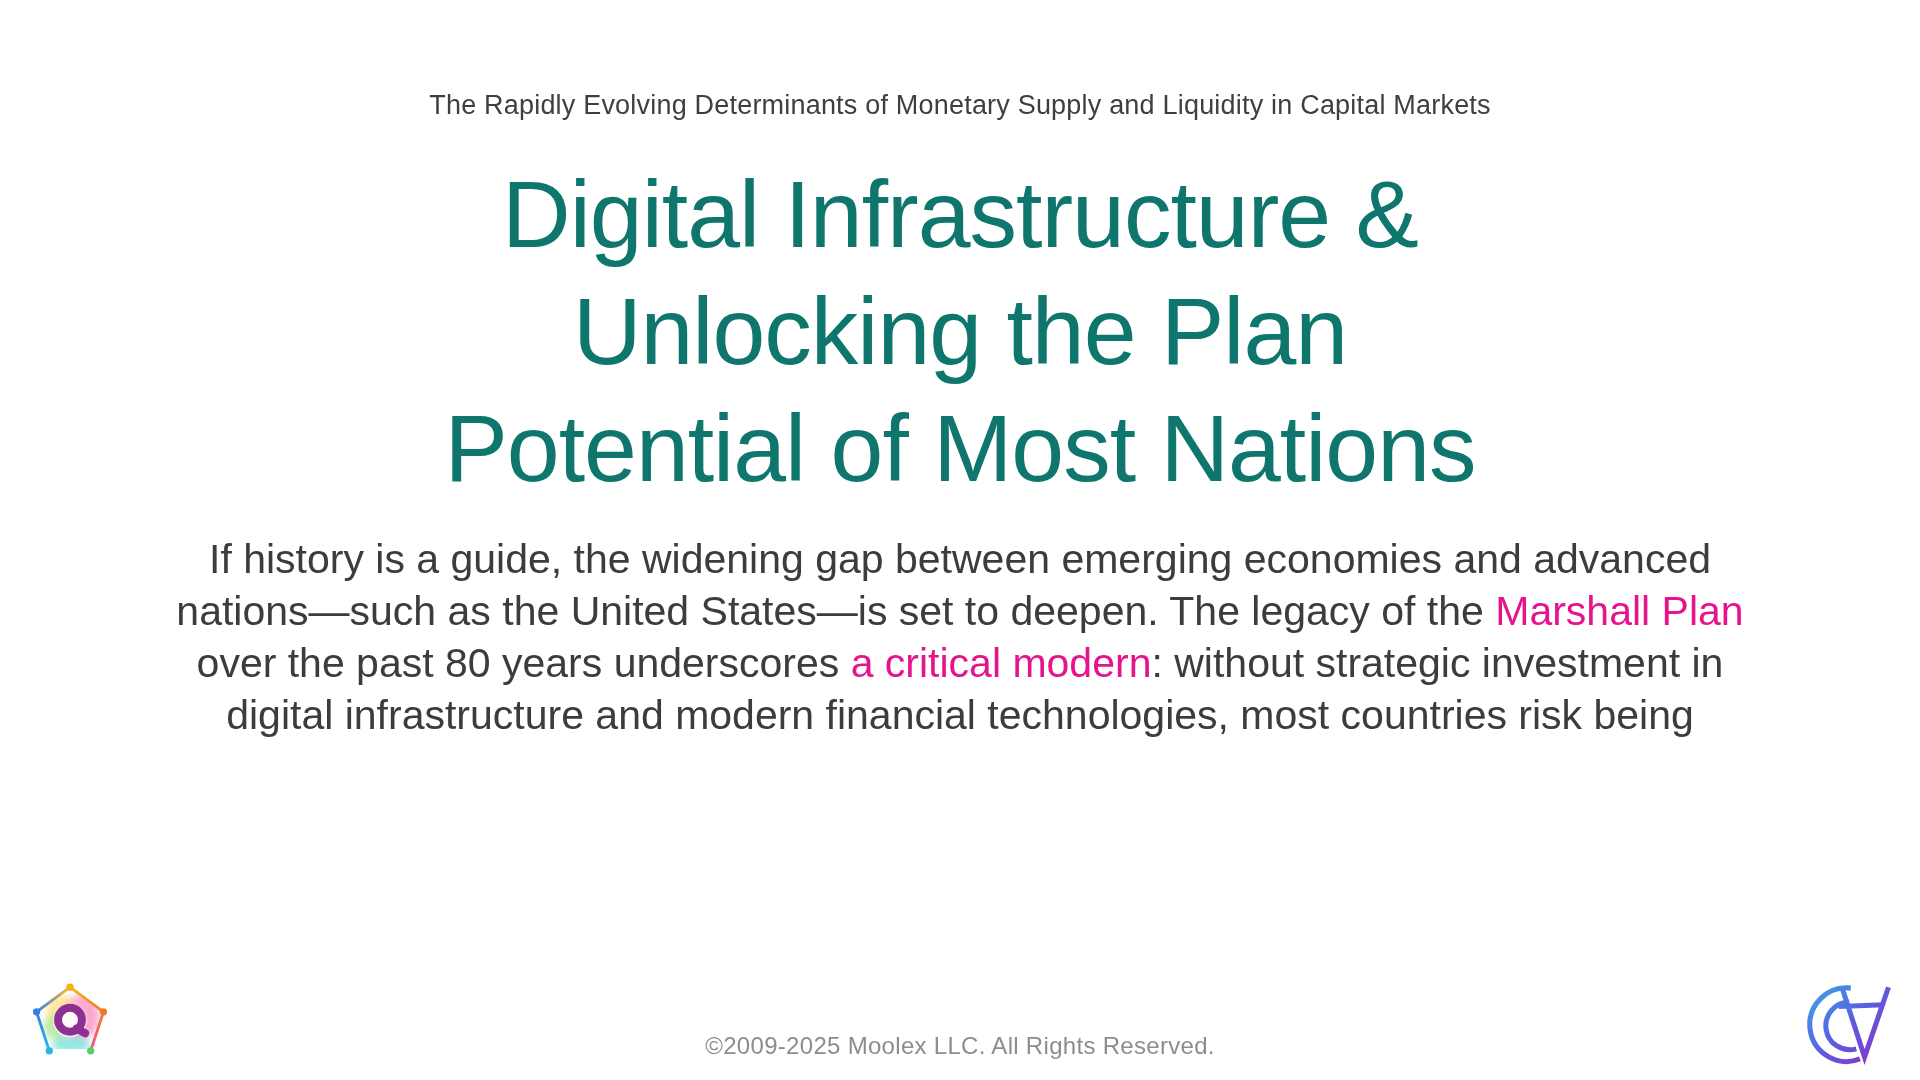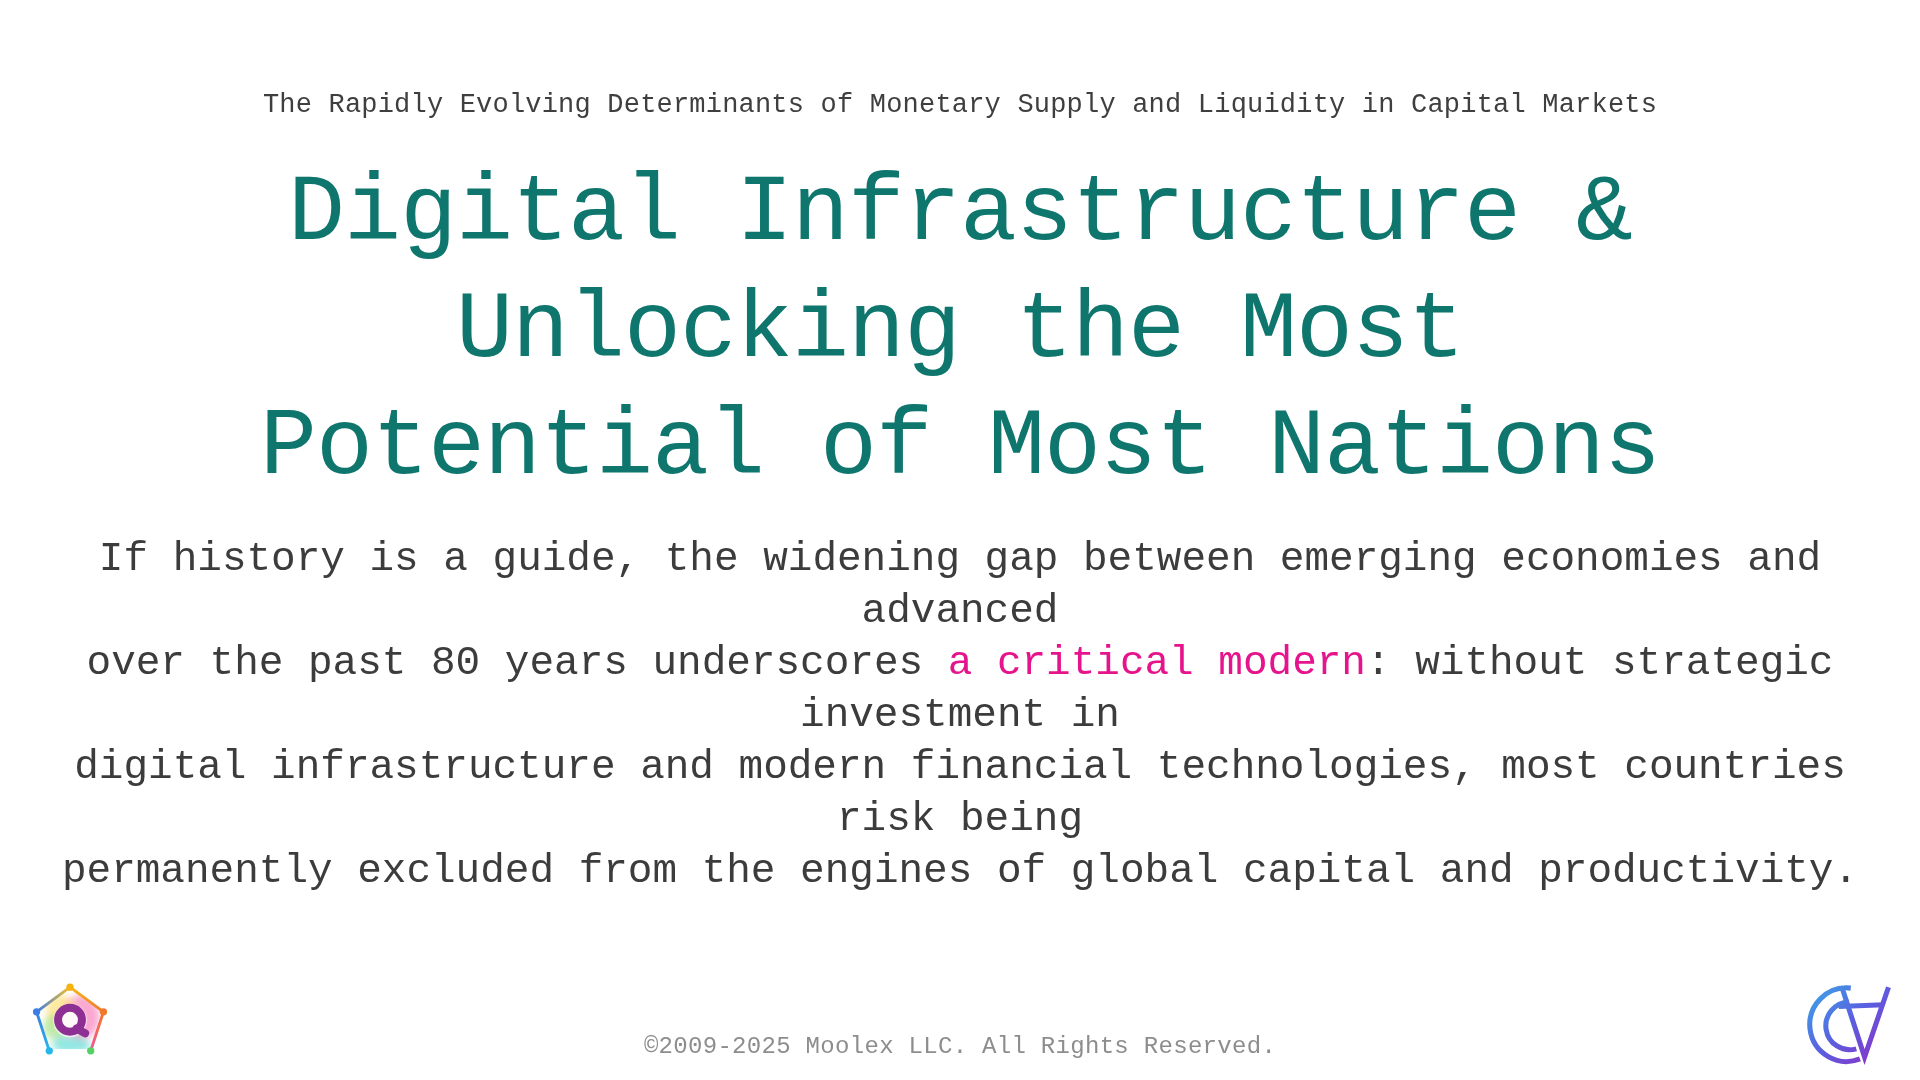--- a/index.html
+++ b/index.html
@@ -10,21 +10,21 @@
   }
   *{box-sizing:border-box;}
   html,body{margin:0;padding:0;}
   body{
     width:1920px;height:1080px;
     background:var(--bg);
     font-family:"Liberation Sans", sans-serif;
     position:relative;overflow:hidden;
     color:var(--text-dark);
   }
-  .slide{width:100%;height:100%;position:relative;text-align:center;font-family:Liberation Mono, monospace;}
+  .slide{width:100%;height:100%;position:relative;text-align:center;}
   .eyebrow{
     padding-top:88px;
     font-size:27px;
     line-height:34px;
     color:#3f3f3f;
     letter-spacing:0.2px;
   }
   .title{
     margin-top:34px;
     font-size:95px;
@@ -63,29 +63,29 @@
 </style>
 </head>
 <body>
 
 <div class="slide">
 
   <div class="eyebrow">The Rapidly Evolving Determinants of Monetary Supply and Liquidity in Capital Markets</div>
 
   <h1 class="title" style="margin-bottom:0;margin-top:34px;font-weight:500;">
       <div>Digital Infrastructure &amp;</div>
-      <div>Unlocking the Most</div>
+      <div>Unlocking the Plan</div>
       <div>Potential of Most Nations</div>
     </h1>
 
   <div class="intro">
       <div><span>If history is a guide, the widening gap between emerging economies and advanced</span></div>
+      <div><span>nations—such as the United States—is set to deepen. The legacy of the </span><span class="accent">Marshall Plan</span></div>
       <div><span>over the past 80 years underscores </span><span class="accent">a critical modern</span><span>: without strategic investment in</span></div>
       <div><span>digital infrastructure and modern financial technologies, most countries risk being</span></div>
-      <div><span>permanently excluded from the engines of global capital and productivity.</span></div>
     </div>
 
   <div class="logo-left">
     <svg viewBox="0 0 100 108">
       <defs>
         <linearGradient id="eULtop" x1="0" y1="1" x2="1" y2="0">
           <stop offset="0" stop-color="#3c7ce4"></stop>
             <stop offset="1" stop-color="#f4c028"></stop>
         </linearGradient>
         <linearGradient id="eTopUR" x1="0" y1="0" x2="1" y2="1">

